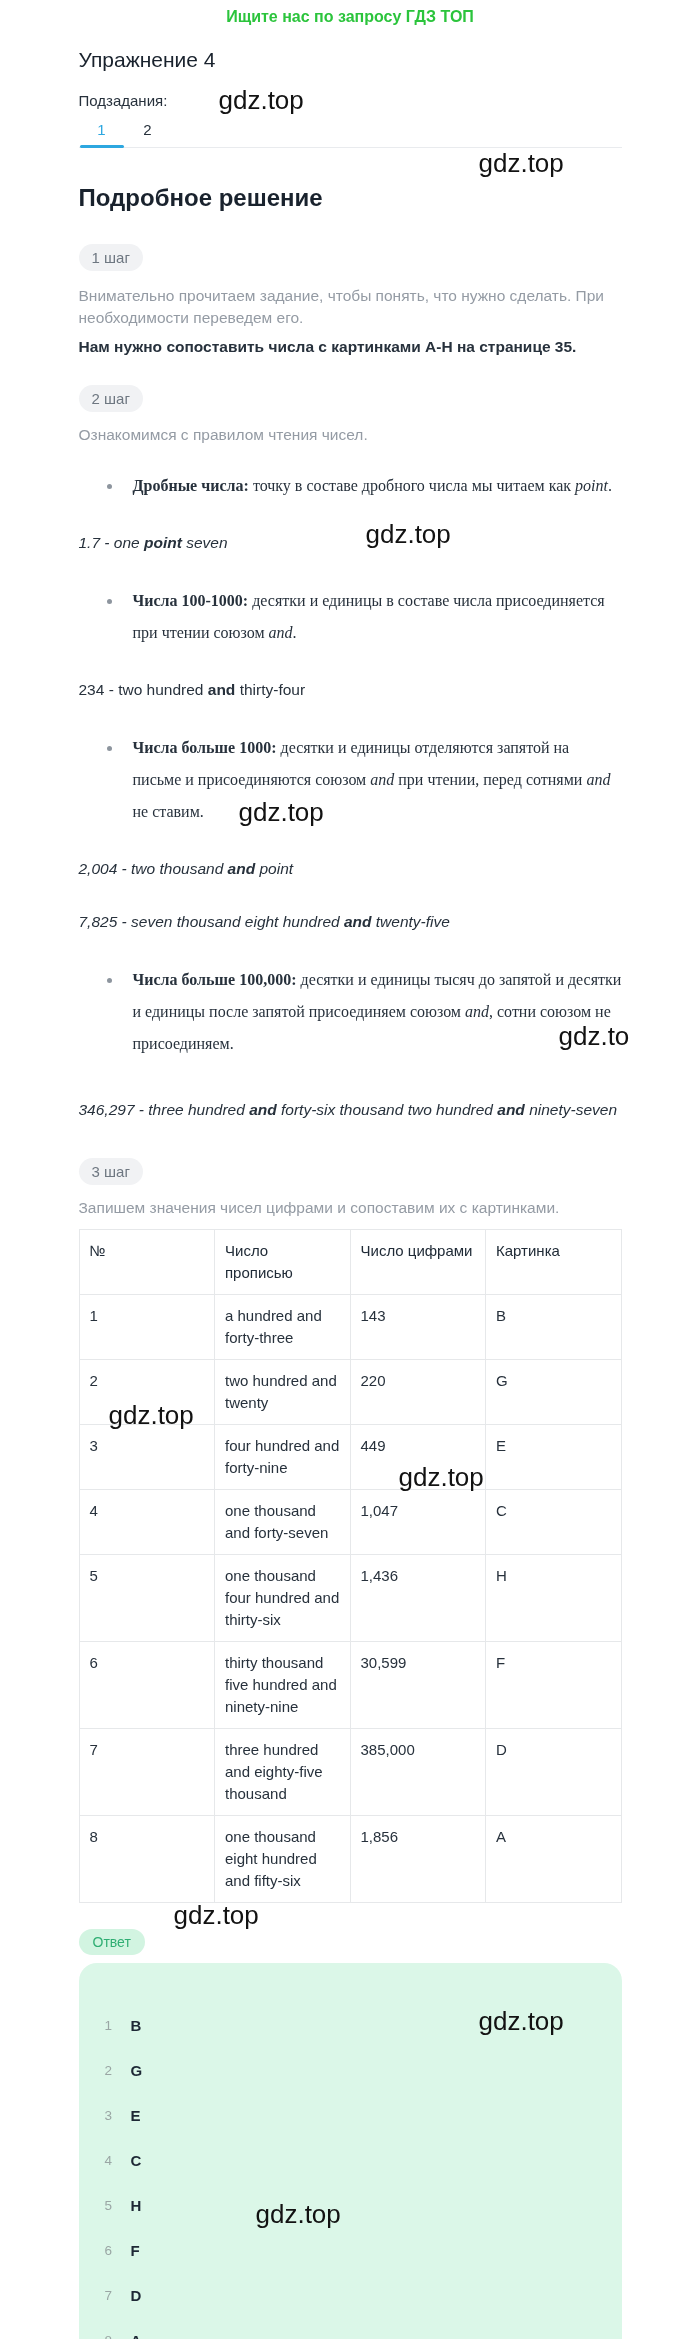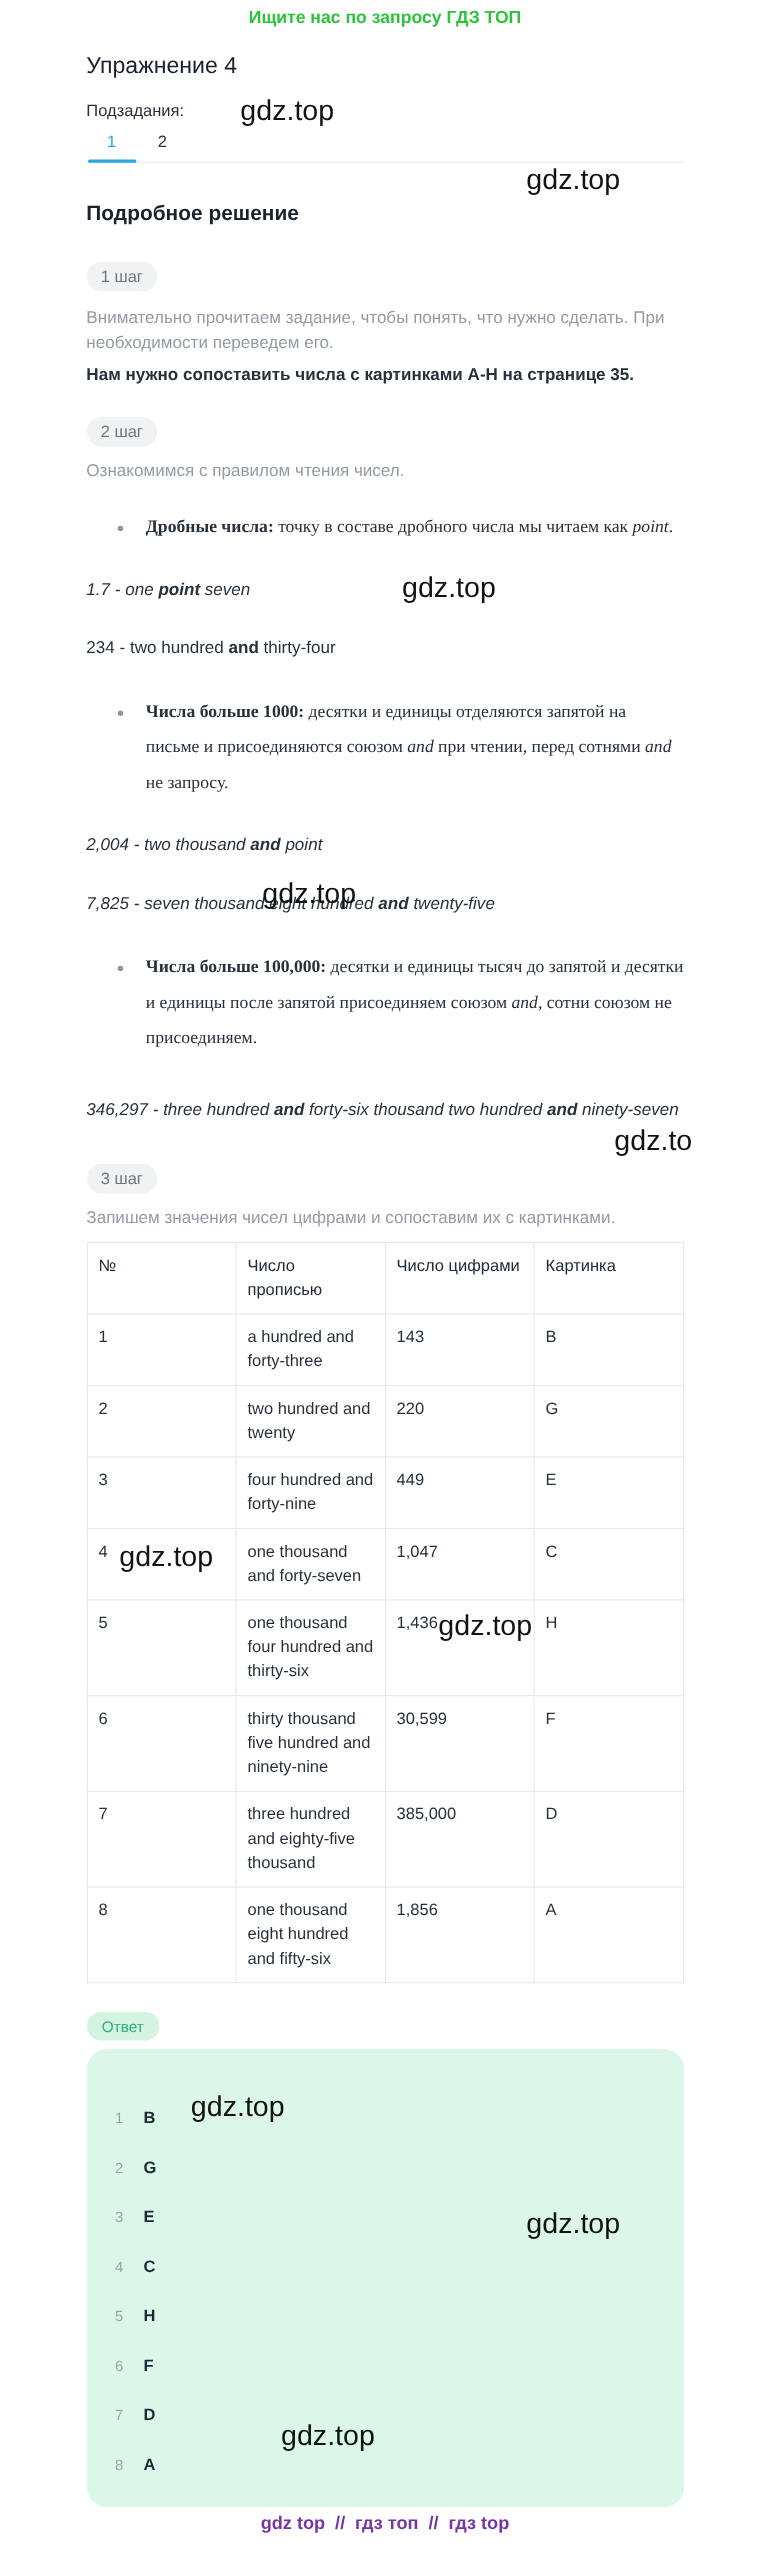--- a/index.html
+++ b/index.html
@@ -5,21 +5,21 @@
   html,body{margin:0;padding:0;background:#fff;}
   body{font-family:"Liberation Sans","DejaVu Sans",sans-serif;color:#27313c;}
   .page{position:relative;width:559px;min-height:2339px;margin:0 auto;padding:8px 8px 0;box-sizing:border-box;overflow:hidden;}
   .promo{display:block;text-align:center;color:#2bc43c;font-size:16px;font-weight:600;text-decoration:none;cursor:pointer;}
   h1{font-size:21px;color:#19222d;margin:22px 0 0;font-weight:400;}
   .subtasks-label{margin-top:20px;font-size:15px;color:#27313c;}
   .tabs{display:flex;margin-top:6px;border-bottom:1px solid #e9ebee;}
   .tab{min-width:22px;text-align:center;padding:6px 12px 9px;font-size:15px;color:#27313c;cursor:pointer;position:relative;}
   .tab.active{color:#2da7e0;}
   .tab.active::after{content:"";position:absolute;left:1px;right:1px;bottom:-1px;height:3px;background:#2da7e0;border-radius:2px;}
-  h2{font-size:19px;margin:36px 0 0;color:#19222d;font-weight:700;}
+  h2{font-size:24px;margin:36px 0 0;color:#19222d;font-weight:700;}
   .badge{display:inline-block;margin-top:32px;padding:5px 13px;background:#f1f2f4;border-radius:15px;font-size:15px;color:#6e7781;}
   .badge.b2{margin-top:26px;}
   .badge.b3{margin-top:36px;}
   .muted{color:#949ba4;font-size:15.5px;line-height:22px;margin:14px 0 0;}
   .muted.m2{margin-top:12px;}
   .task{color:#27313c;font-weight:600;font-size:15.5px;line-height:24px;margin:6px 0 0;}
   .rule-item{display:flex;margin-top:30px;font-family:Liberation Serif, serif;}
   .rule-item.first{margin-top:24px;}
   .rule-dot{width:5px;height:5px;border-radius:50%;background:#8d959e;margin:14px 0 0 28px;flex:none;}
   .rule-text{margin-left:21px;font-size:16px;line-height:32px;width:600px;color:#27313c;}
@@ -67,24 +67,28 @@
 
   <section>
     <div class="badge b2">2 шаг</div>
     <p class="muted m2">Ознакомимся с правилом чтения чисел.</p>
     <div id="rules">
         <div class="rule-item first">
           <span class="rule-dot"></span>
           <div class="rule-text"><span class="b">Дробные числа:</span><span> точку в составе дробного числа мы читаем как </span><span class="i">point</span><span>.</span></div>
         </div>
         <p class="example"><span class="i">1.7 - one </span><span class="b i">point</span><span class="i"> seven</span></p>
+        <div class="rule-item">
+          <span class="rule-dot"></span>
+          <div class="rule-text"><span class="b">Числа 100-1000:</span><span> десятки и единицы в составе числа присоединяется при чтении союзом </span><span class="i">and</span><span>.</span></div>
+        </div>
         <p class="example"><span>234 - two hundred </span><span class="b">and</span><span> thirty-four</span></p>
         <div class="rule-item">
           <span class="rule-dot"></span>
-          <div class="rule-text"><span class="b">Числа больше 1000:</span><span> десятки и единицы отделяются запятой на письме и присоединяются союзом </span><span class="i">and</span><span> при чтении, перед сотнями </span><span class="i">and</span><span> не запросу.</span></div>
+          <div class="rule-text"><span class="b">Числа больше 1000:</span><span> десятки и единицы отделяются запятой на письме и присоединяются союзом </span><span class="i">and</span><span> при чтении, перед сотнями </span><span class="i">and</span><span> не ставим.</span></div>
         </div>
         <p class="example"><span class="i">2,004 - two thousand </span><span class="b i">and</span><span class="i"> point</span></p>
         <p class="example"><span class="i">7,825 - seven thousand eight hundred </span><span class="b i">and</span><span class="i"> twenty-five</span></p>
         <div class="rule-item">
           <span class="rule-dot"></span>
           <div class="rule-text"><span class="b">Числа больше 100,000:</span><span> десятки и единицы тысяч до запятой и десятки и единицы после запятой присоединяем союзом </span><span class="i">and</span><span>, сотни союзом не присоединяем.</span></div>
         </div>
         <p class="example wide"><span class="i">346,297 - three hundred </span><span class="b i">and</span><span class="i"> forty-six thousand two hundred </span><span class="b i">and</span><span class="i"> ninety-seven</span></p>
       </div>
   </section>

